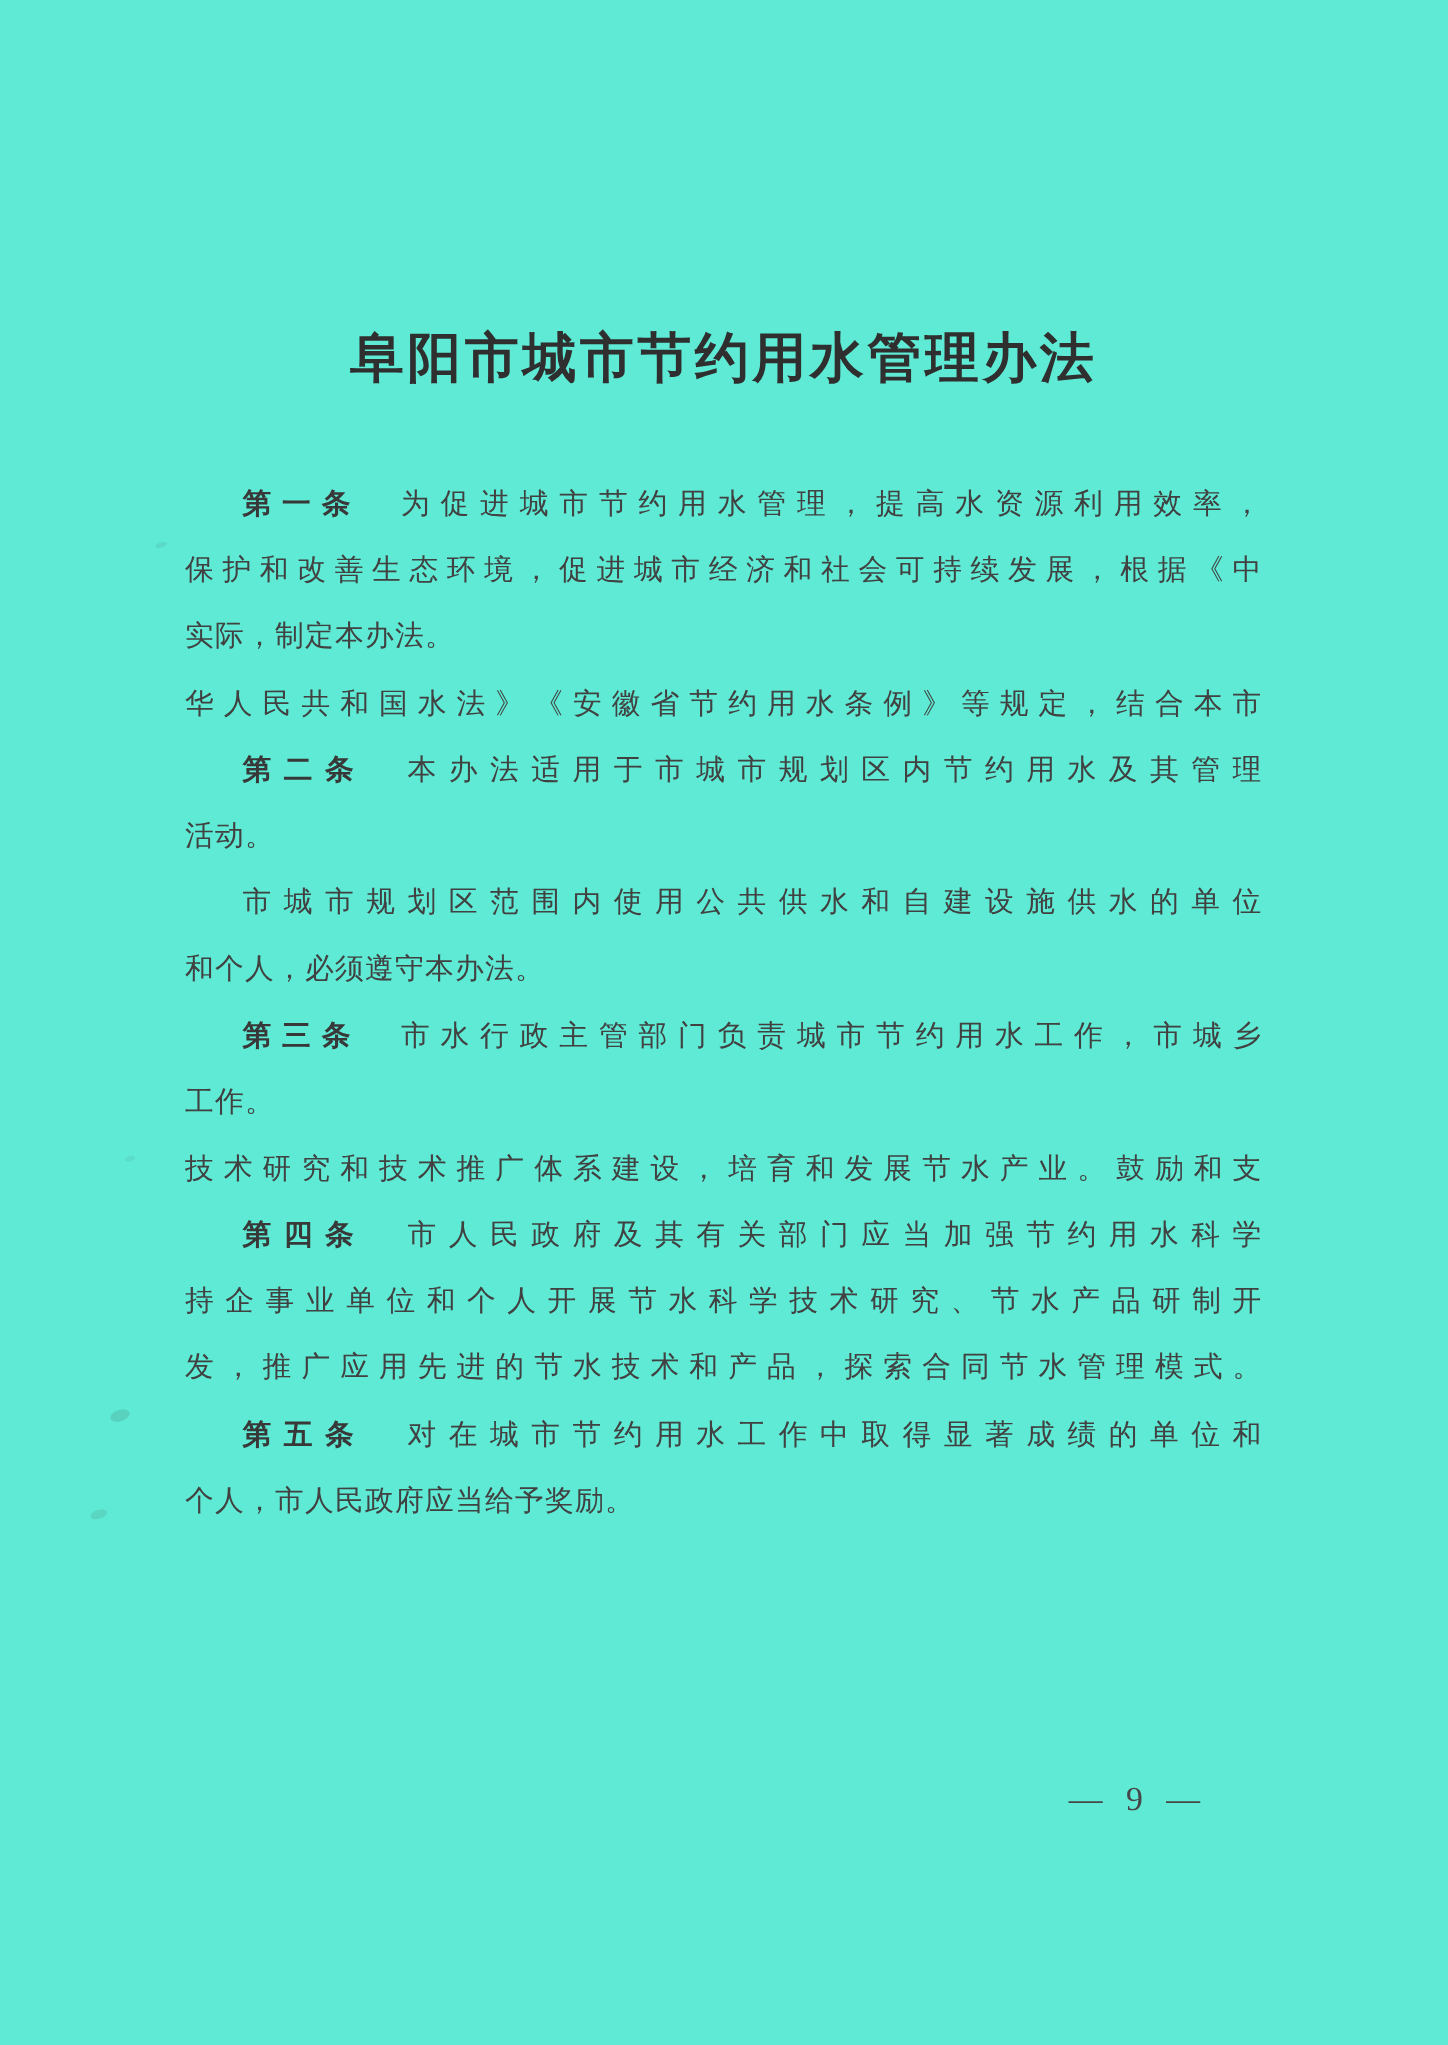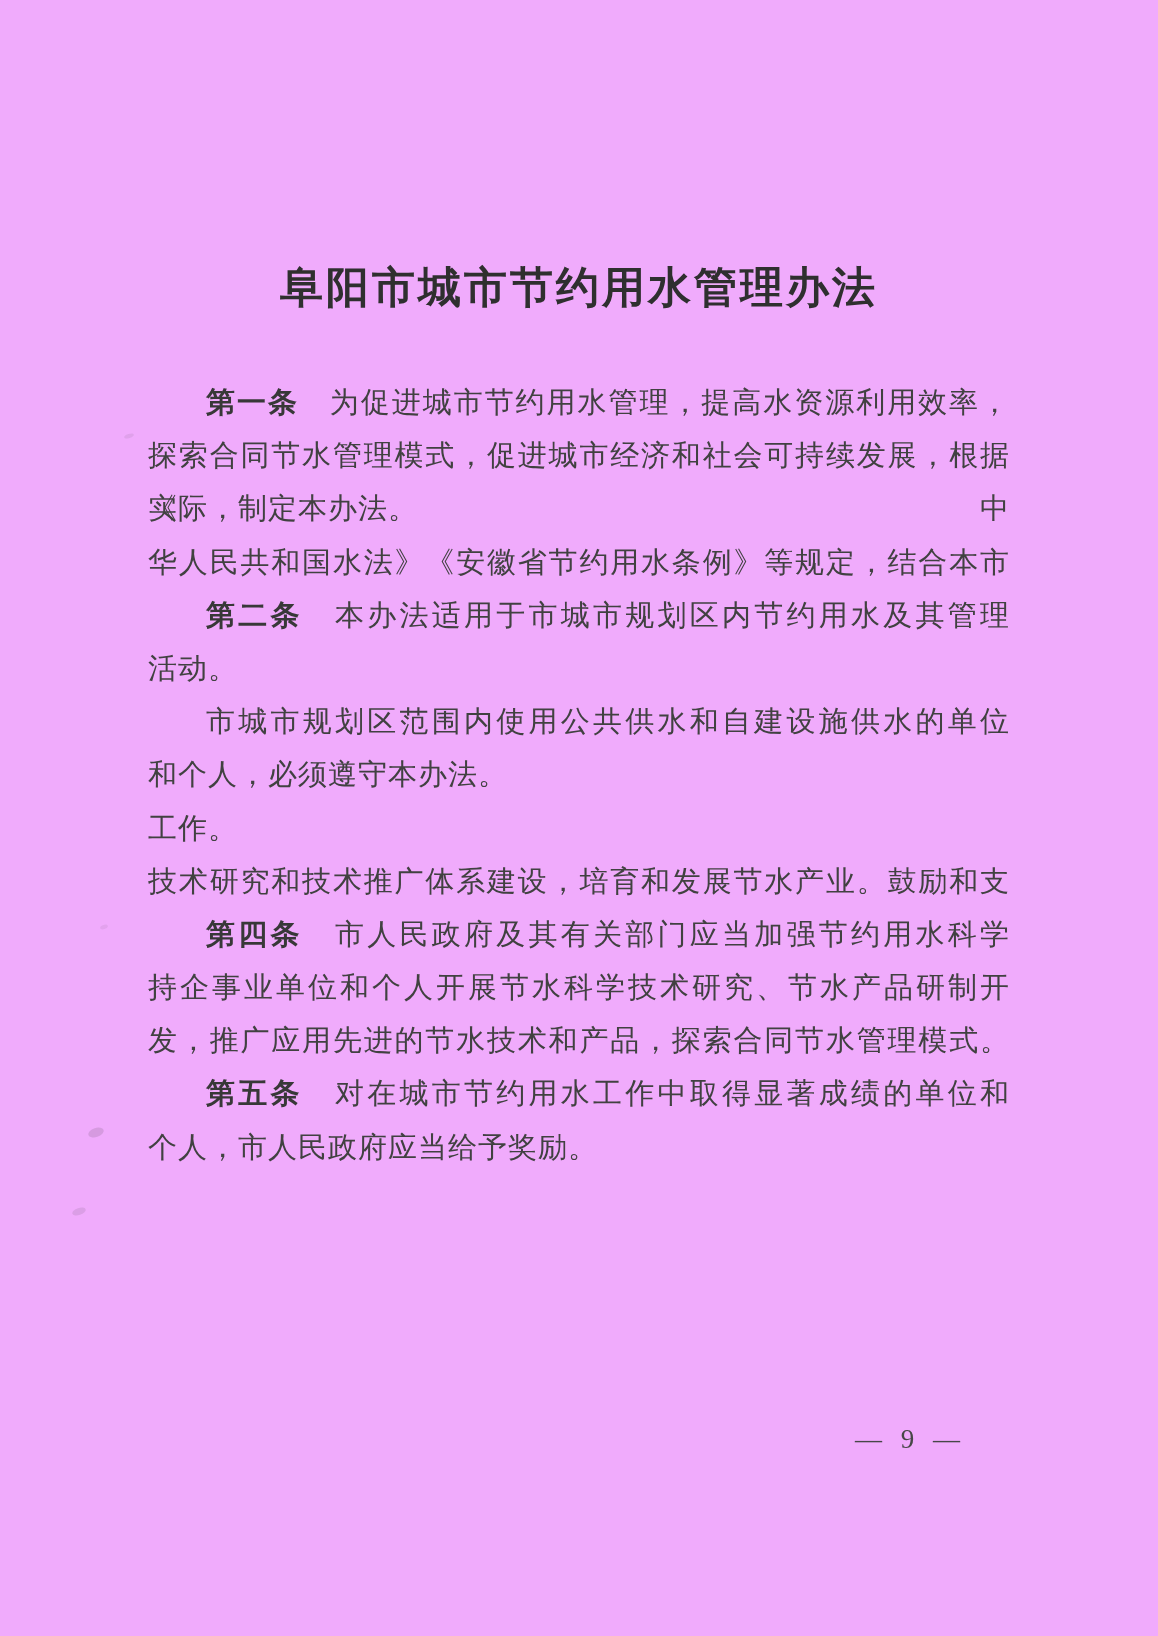--- a/index.html
+++ b/index.html
@@ -4,21 +4,21 @@
 <style>
   html, body {
     margin: 0;
     padding: 0;
     background: #ffffff;
   }
   .page {
     position: relative;
     width: 1158px;
     height: 1636px;
-    background: #f0abfc;
+    background: #5eead4;
     overflow: hidden;
     font-family: "Liberation Serif", "DejaVu Serif", serif;
   }
   .doc-title {
     position: absolute;
     left: 148px;
     top: 258px;
     width: 862px;
     text-align: center;
     font-size: 43px;
@@ -28,21 +28,21 @@
     color: #2f2f2f;
   }
   .doc-body {
     position: absolute;
     left: 148px;
     top: 376px;
     width: 862px;
     color: #414141;
   }
   .line {
-    font-size: 29px;
+    font-size: 23px;
     line-height: 53.2px;
     height: 53.2px;
     text-align: justify;
     text-align-last: justify;
     text-justify: inter-character;
     letter-spacing: 1px;
     white-space: normal;
   }
   .line.short {
     text-align: left;
@@ -77,27 +77,28 @@
 </style>
 </head>
 <body>
 
 <div class="page">
 
   <div class="doc-title">阜阳市城市节约用水管理办法</div>
 
   <div class="doc-body">
       <div class="line indent"><b class="term">第一条</b>　为促进城市节约用水管理，提高水资源利用效率，</div>
-      <div class="line">探索合同节水管理模式，促进城市经济和社会可持续发展，根据《中</div>
+      <div class="line">保护和改善生态环境，促进城市经济和社会可持续发展，根据《中</div>
       <div class="line short">实际，制定本办法。</div>
       <div class="line">华人民共和国水法》《安徽省节约用水条例》等规定，结合本市</div>
       <div class="line indent"><b class="term">第二条</b>　本办法适用于市城市规划区内节约用水及其管理</div>
       <div class="line short">活动。</div>
       <div class="line indent">市城市规划区范围内使用公共供水和自建设施供水的单位</div>
       <div class="line short">和个人，必须遵守本办法。</div>
+      <div class="line indent"><b class="term">第三条</b>　市水行政主管部门负责城市节约用水工作，市城乡</div>
       <div class="line short">工作。</div>
       <div class="line">技术研究和技术推广体系建设，培育和发展节水产业。鼓励和支</div>
       <div class="line indent"><b class="term">第四条</b>　市人民政府及其有关部门应当加强节约用水科学</div>
       <div class="line">持企事业单位和个人开展节水科学技术研究、节水产品研制开</div>
       <div class="line">发，推广应用先进的节水技术和产品，探索合同节水管理模式。</div>
       <div class="line indent"><b class="term">第五条</b>　对在城市节约用水工作中取得显著成绩的单位和</div>
       <div class="line short">个人，市人民政府应当给予奖励。</div>
     </div>
 
   <div class="page-number">— 9 —</div>

